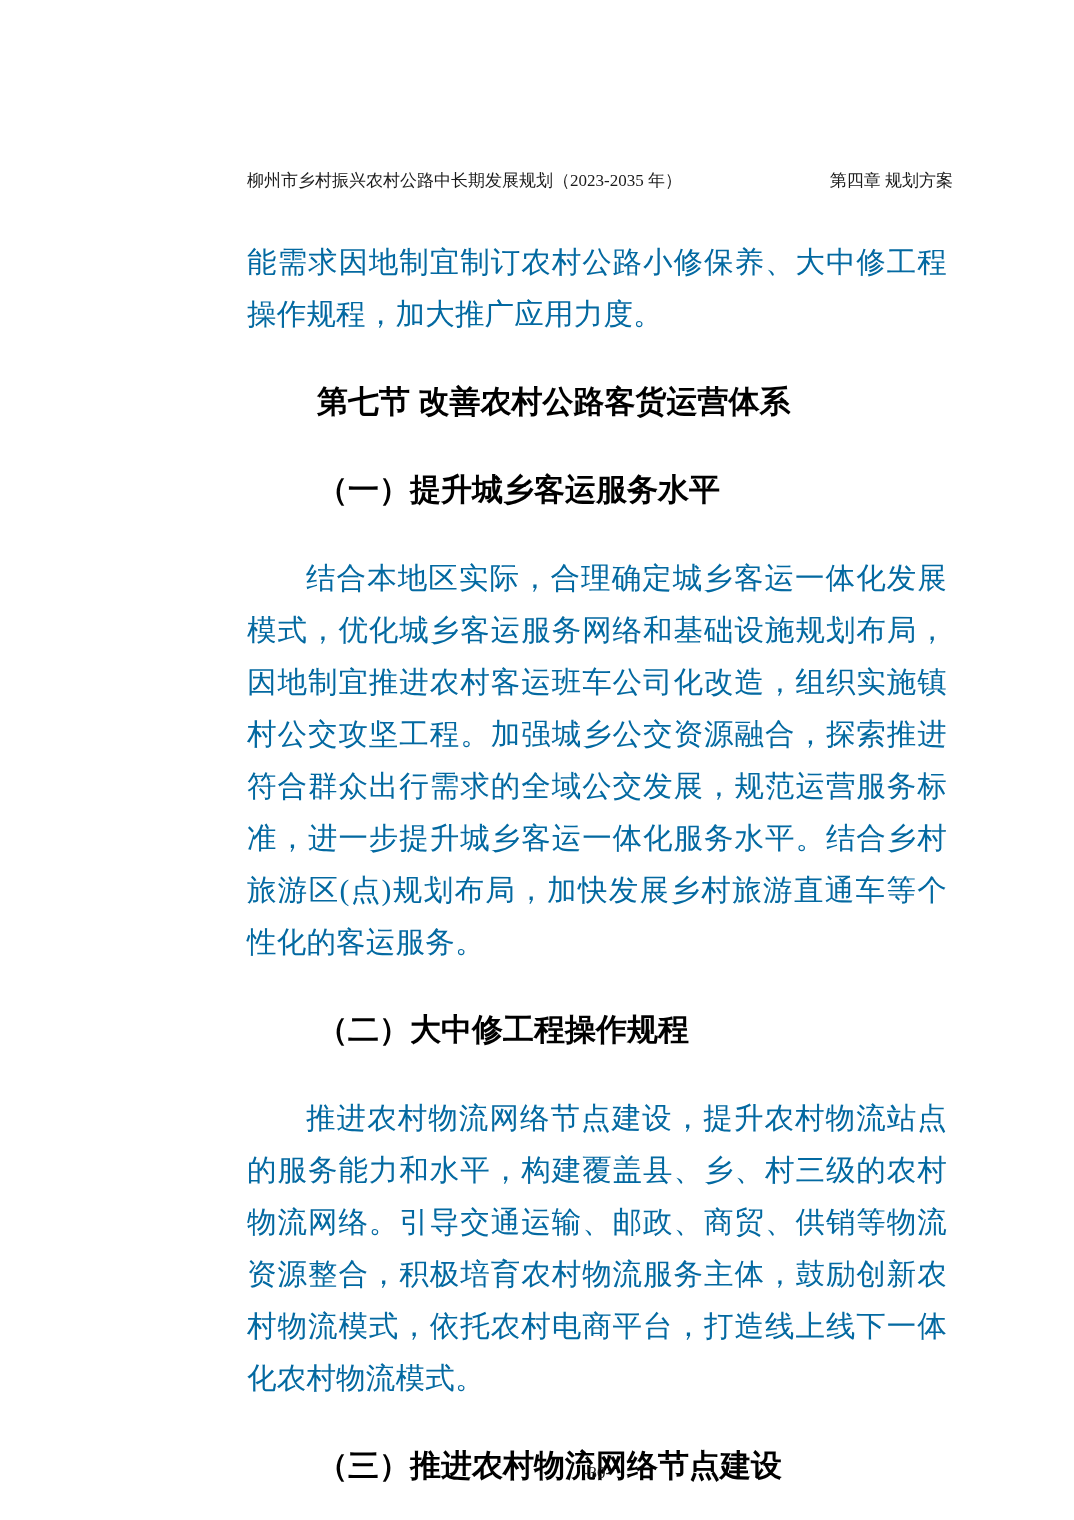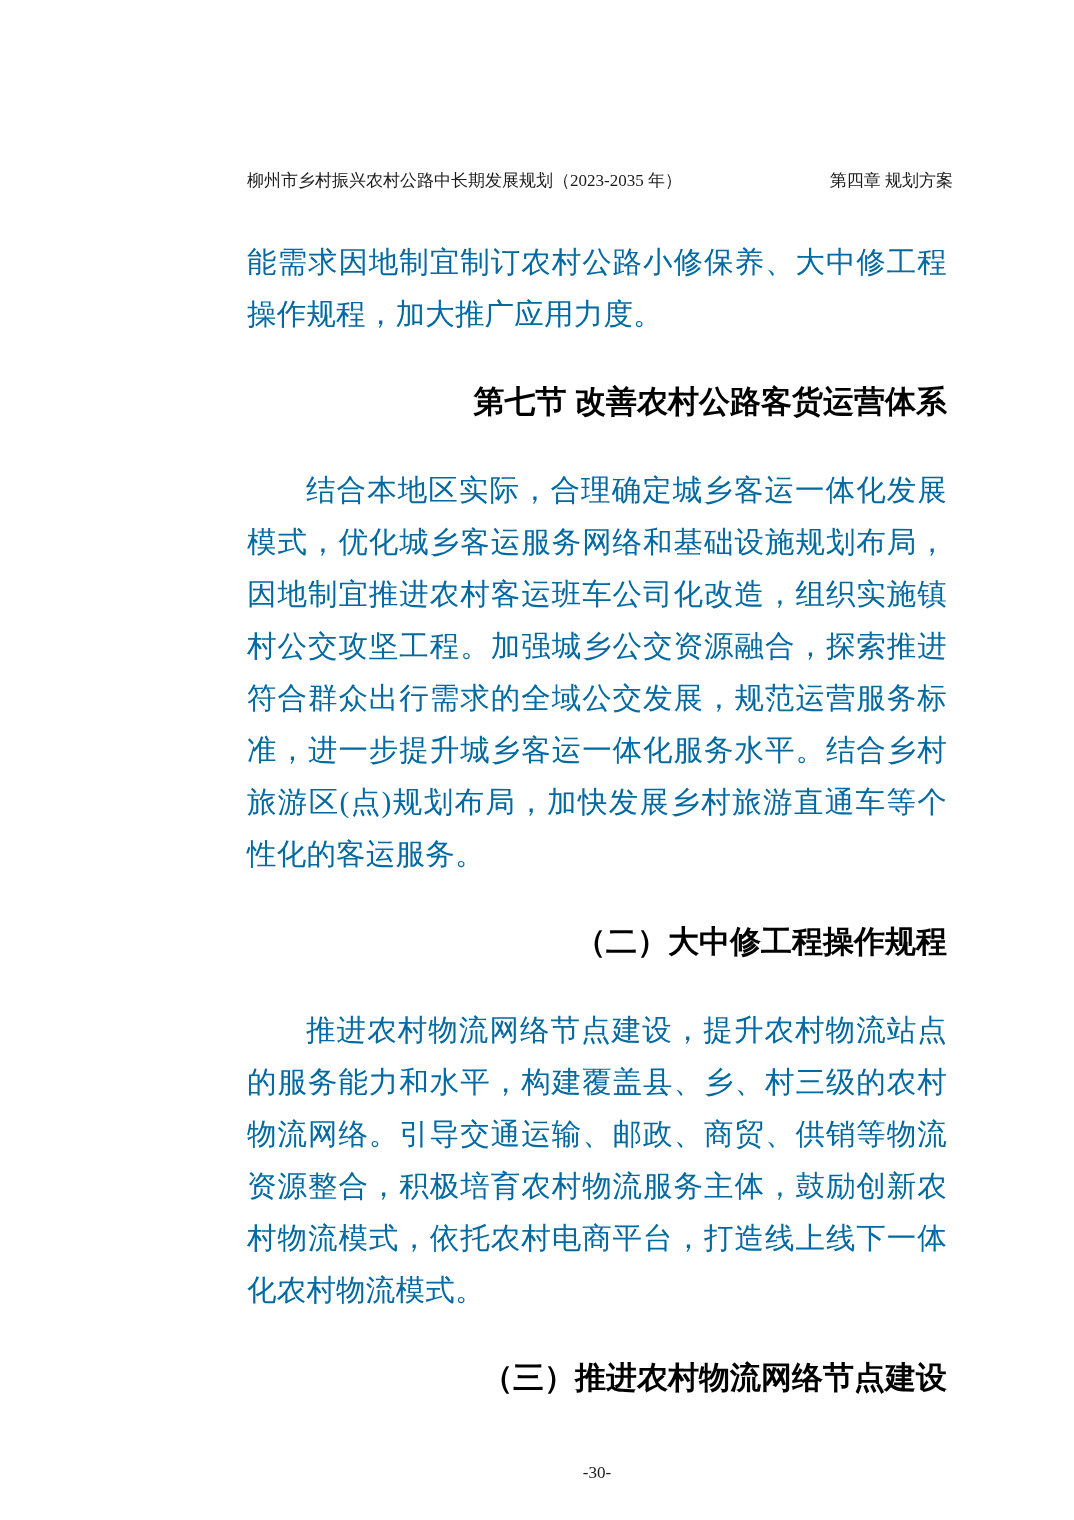--- a/index.html
+++ b/index.html
@@ -41,21 +41,21 @@
     color: #0369a1;
     font-family: "Liberation Serif", "DejaVu Serif", serif;
   }
   .body-para.indent { text-indent: 2em; }
   .heading-1, .heading-2 {
     font-size: 31px;
     line-height: 52px;
     font-weight: bold;
     margin-top: 4px;
     text-indent: 70px;
-    text-align: right;
+    text-align: left;
     color: #000000;
     font-family: "Liberation Sans", "DejaVu Sans", sans-serif;
     white-space: nowrap;
   }
   .page-footer {
     position: absolute;
     top: 1388px;
     left: 0;
     width: 1074px;
     text-align: center;
@@ -70,20 +70,21 @@
 <div class="page">
 
   <div class="page-header">
     <span>柳州市乡村振兴农村公路中长期发展规划（2023-2035 年）</span>
     <span>第四章 规划方案</span>
   </div>
 
   <div class="doc-content">
     <p class="body-para">能需求因地制宜制订农村公路小修保养、大中修工程操作规程，加大推广应用力度。</p>
     <h2 class="heading-1">第七节 改善农村公路客货运营体系</h2>
+    <h3 class="heading-2">（一）提升城乡客运服务水平</h3>
     <p class="body-para indent">结合本地区实际，合理确定城乡客运一体化发展模式，优化城乡客运服务网络和基础设施规划布局，因地制宜推进农村客运班车公司化改造，组织实施镇村公交攻坚工程。加强城乡公交资源融合，探索推进符合群众出行需求的全域公交发展，规范运营服务标准，进一步提升城乡客运一体化服务水平。结合乡村旅游区(点)规划布局，加快发展乡村旅游直通车等个性化的客运服务。</p>
     <h3 class="heading-2">（二）大中修工程操作规程</h3>
     <p class="body-para indent">推进农村物流网络节点建设，提升农村物流站点的服务能力和水平，构建覆盖县、乡、村三级的农村物流网络。引导交通运输、邮政、商贸、供销等物流资源整合，积极培育农村物流服务主体，鼓励创新农村物流模式，依托农村电商平台，打造线上线下一体化农村物流模式。</p>
     <h3 class="heading-2">（三）推进农村物流网络节点建设</h3>
   </div>
 
   <div class="page-footer">
     <span>-30-</span>
   </div>
 

